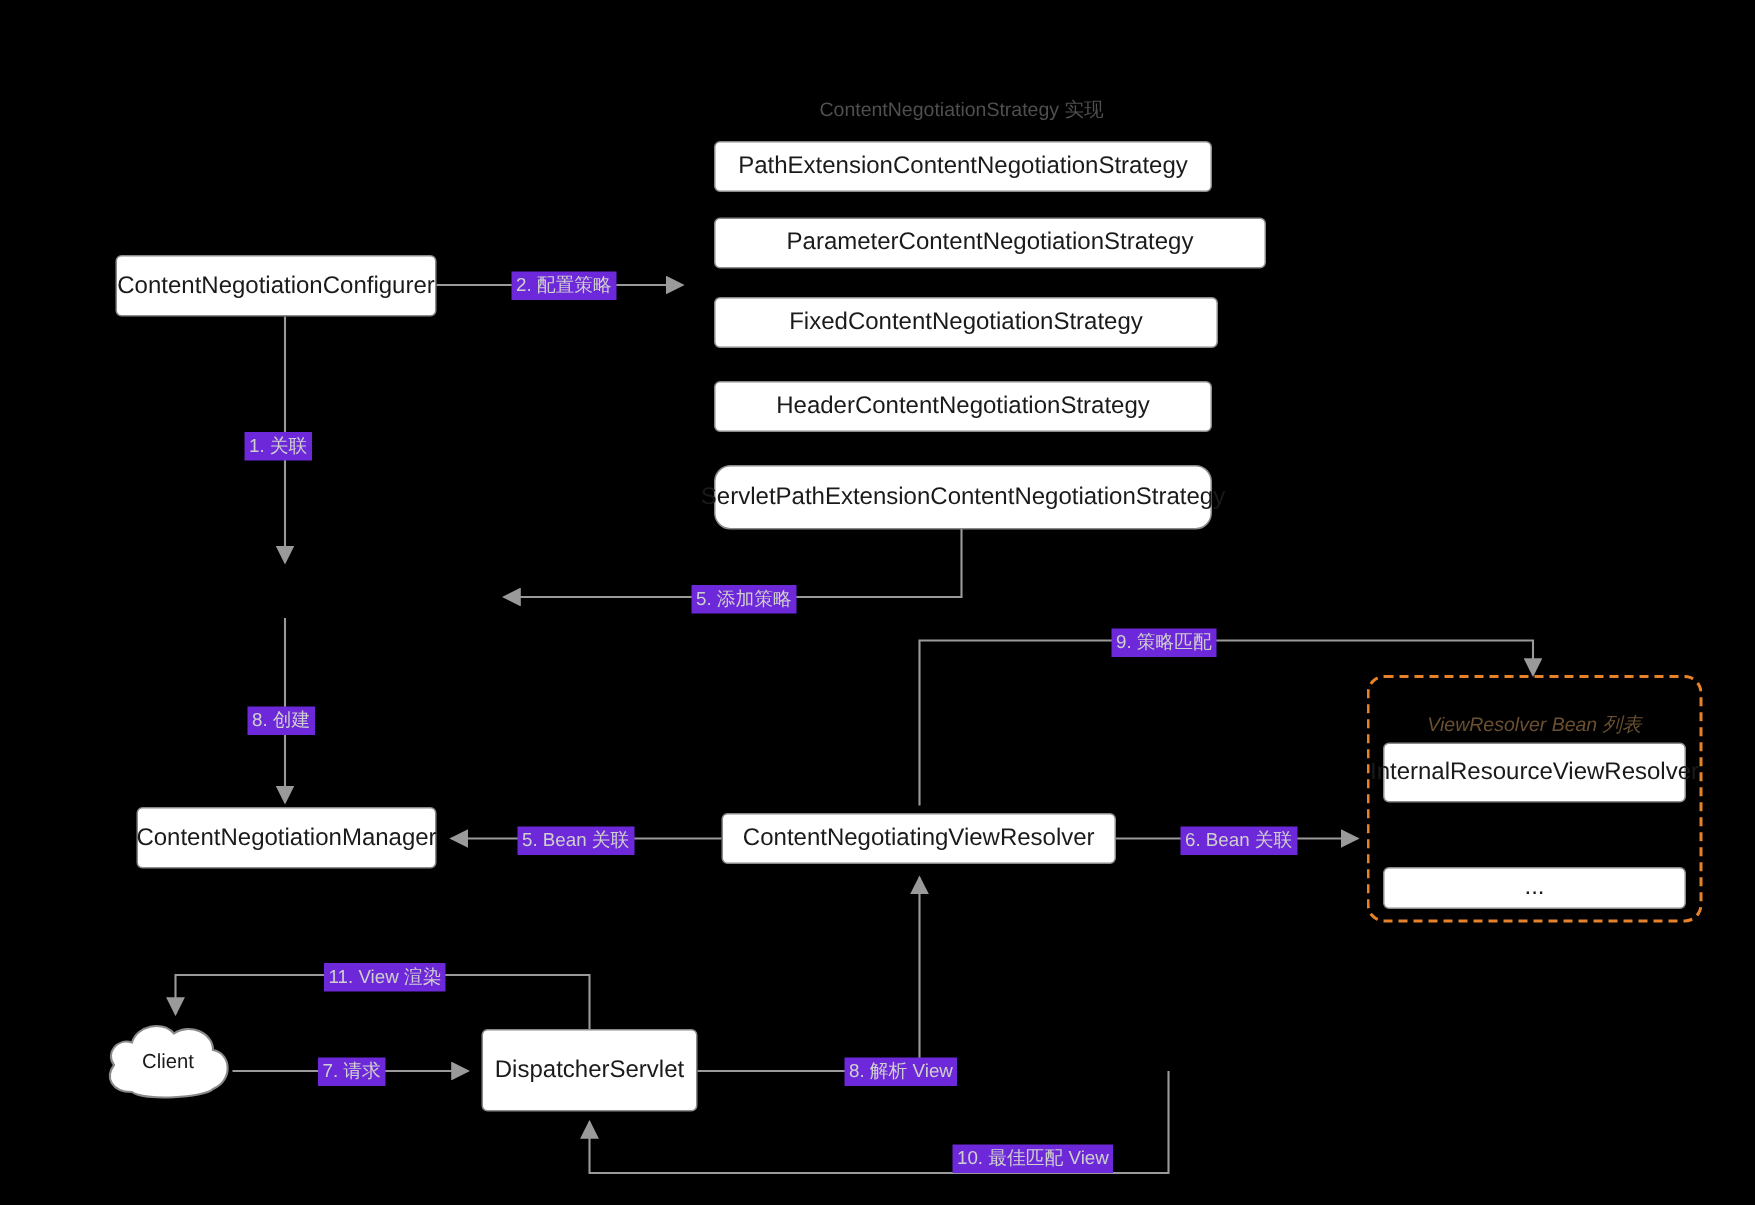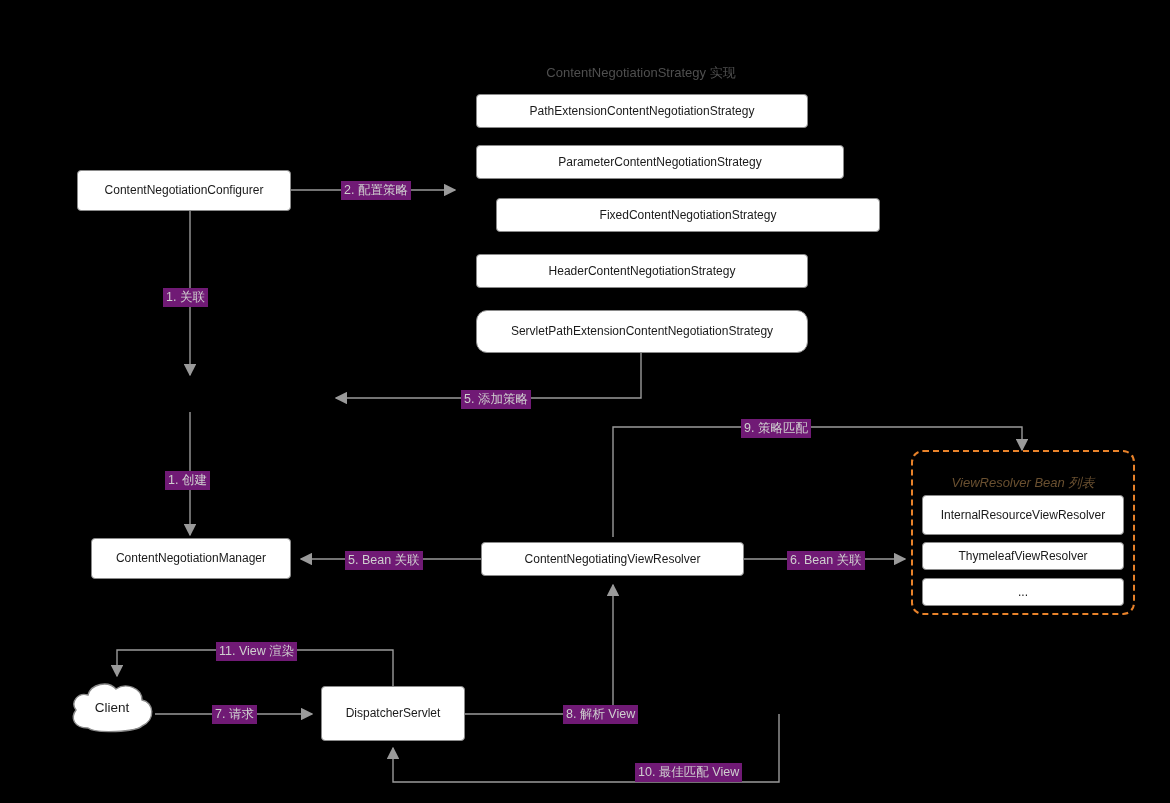--- a/index.html
+++ b/index.html
@@ -23,21 +23,21 @@
     height: 803px;
     pointer-events: none;
   }
   .node {
     position: absolute;
     box-sizing: border-box;
     background: #ffffff;
     border: 1px solid #8a8a8a;
     border-radius: 4px;
     color: #1a1a1a;
-    font-size: 12px;
+    font-size: 16px;
     display: flex;
     align-items: center;
     justify-content: center;
     text-align: center;
     line-height: 1.25;
     padding: 12px 6px;
   }
   .group-title {
     position: absolute;
     color: #4f4f4f;
@@ -55,21 +55,21 @@
   .dashed-title {
     position: absolute;
     color: #6a5030;
     font-size: 13px;
     text-align: center;
     white-space: nowrap;
     font-style: italic;
   }
   .edge-label {
     position: absolute;
-    background: #701a75;
+    background: #6d28d9;
     color: #cfcfcf;
     font-size: 12.5px;
     padding: 1px 3px;
     white-space: nowrap;
     text-align: center;
   }
   .cloud {
     position: absolute;
     color: #1a1a1a;
     font-size: 13.5px;
@@ -121,47 +121,46 @@
       <path d="M 779,714 L 779,782 L 393,782 L 393,748" marker-end="url(#arrow)"></path>
 
       <path d="M 393,686 L 393,650 L 117,650 L 117,676" marker-end="url(#arrow)"></path>
     </g>
   </svg>
 
   <div class="group-title" style="left:476px; top:64px; width:330px;">ContentNegotiationStrategy 实现</div>
 
   <div class="node" style="left:476px; top:94px; width:332px; height:34px;">PathExtensionContentNegotiationStrategy</div>
   <div class="node" style="left:476px; top:145px; width:368px; height:34px;">ParameterContentNegotiationStrategy</div>
-  <div class="node" style="left:496px; top:198px; width:384px; height:34px;">FixedContentNegotiationStrategy</div>
+  <div class="node" style="left:476px; top:198px; width:336px; height:34px;">FixedContentNegotiationStrategy</div>
   <div class="node" style="left:476px; top:254px; width:332px; height:34px;">HeaderContentNegotiationStrategy</div>
   <div class="node" style="left:476px; top:310px; width:332px; height:43px;border-radius:11px;">ServletPathExtensionContentNegotiationStrategy</div>
 
   <div class="node" style="left:77px; top:170px; width:214px; height:41px;">ContentNegotiationConfigurer</div>
   <div class="node" style="left:91px; top:538px; width:200px; height:41px;">ContentNegotiationManager</div>
 
   <div class="node" style="left:481px; top:542px; width:263px; height:34px;">ContentNegotiatingViewResolver</div>
   <div class="node" style="left:321px; top:686px; width:144px; height:55px;">DispatcherServlet</div>
 
   <div class="cloud" style="left:66px; top:676px; width:92px; height:62px;">
     <svg width="92" height="62" viewBox="0 0 92 62">
       <path d="M22,52 C8,52 4,42 10,34 C4,26 12,16 22,19 C25,8 42,4 50,13 C60,6 76,12 76,24 C88,26 90,44 76,50 C70,56 30,58 22,52 Z" fill="#ffffff" stroke="#8a8a8a" stroke-width="1.4"></path>
     </svg>
     <span>Client</span>
   </div>
 
   <div class="dashed-group" style="left:911px; top:450px; width:224px; height:165px;"></div>
   <div class="dashed-title" style="left:911px; top:474px; width:224px;">ViewResolver Bean 列表</div>
   <div class="node" style="left:922px; top:495px; width:202px; height:40px;">InternalResourceViewResolver</div>
-  <div class="node" style="left:922px; top:542px; width:202px; height:28px;">ThymeleafViewResolver</div>
   <div class="node" style="left:922px; top:578px; width:202px; height:28px;">...</div>
 
   <div class="edge-label" style="left:163px; top:288px;">1. 关联</div>
   <div class="edge-label" style="left:341px; top:181px;">2. 配置策略</div>
   <div class="edge-label" style="left:461px; top:390px;">5. 添加策略</div>
-  <div class="edge-label" style="left:165px; top:471px;">1. 创建</div>
+  <div class="edge-label" style="left:165px; top:471px;">8. 创建</div>
   <div class="edge-label" style="left:345px; top:551px;">5. Bean 关联</div>
   <div class="edge-label" style="left:787px; top:551px;">6. Bean 关联</div>
   <div class="edge-label" style="left:212px; top:705px;">7. 请求</div>
   <div class="edge-label" style="left:563px; top:705px;">8. 解析 View</div>
   <div class="edge-label" style="left:741px; top:419px;">9. 策略匹配</div>
   <div class="edge-label" style="left:635px; top:763px;">10. 最佳匹配 View</div>
   <div class="edge-label" style="left:216px; top:642px;">11. View 渲染</div>
 
 </div>
 

